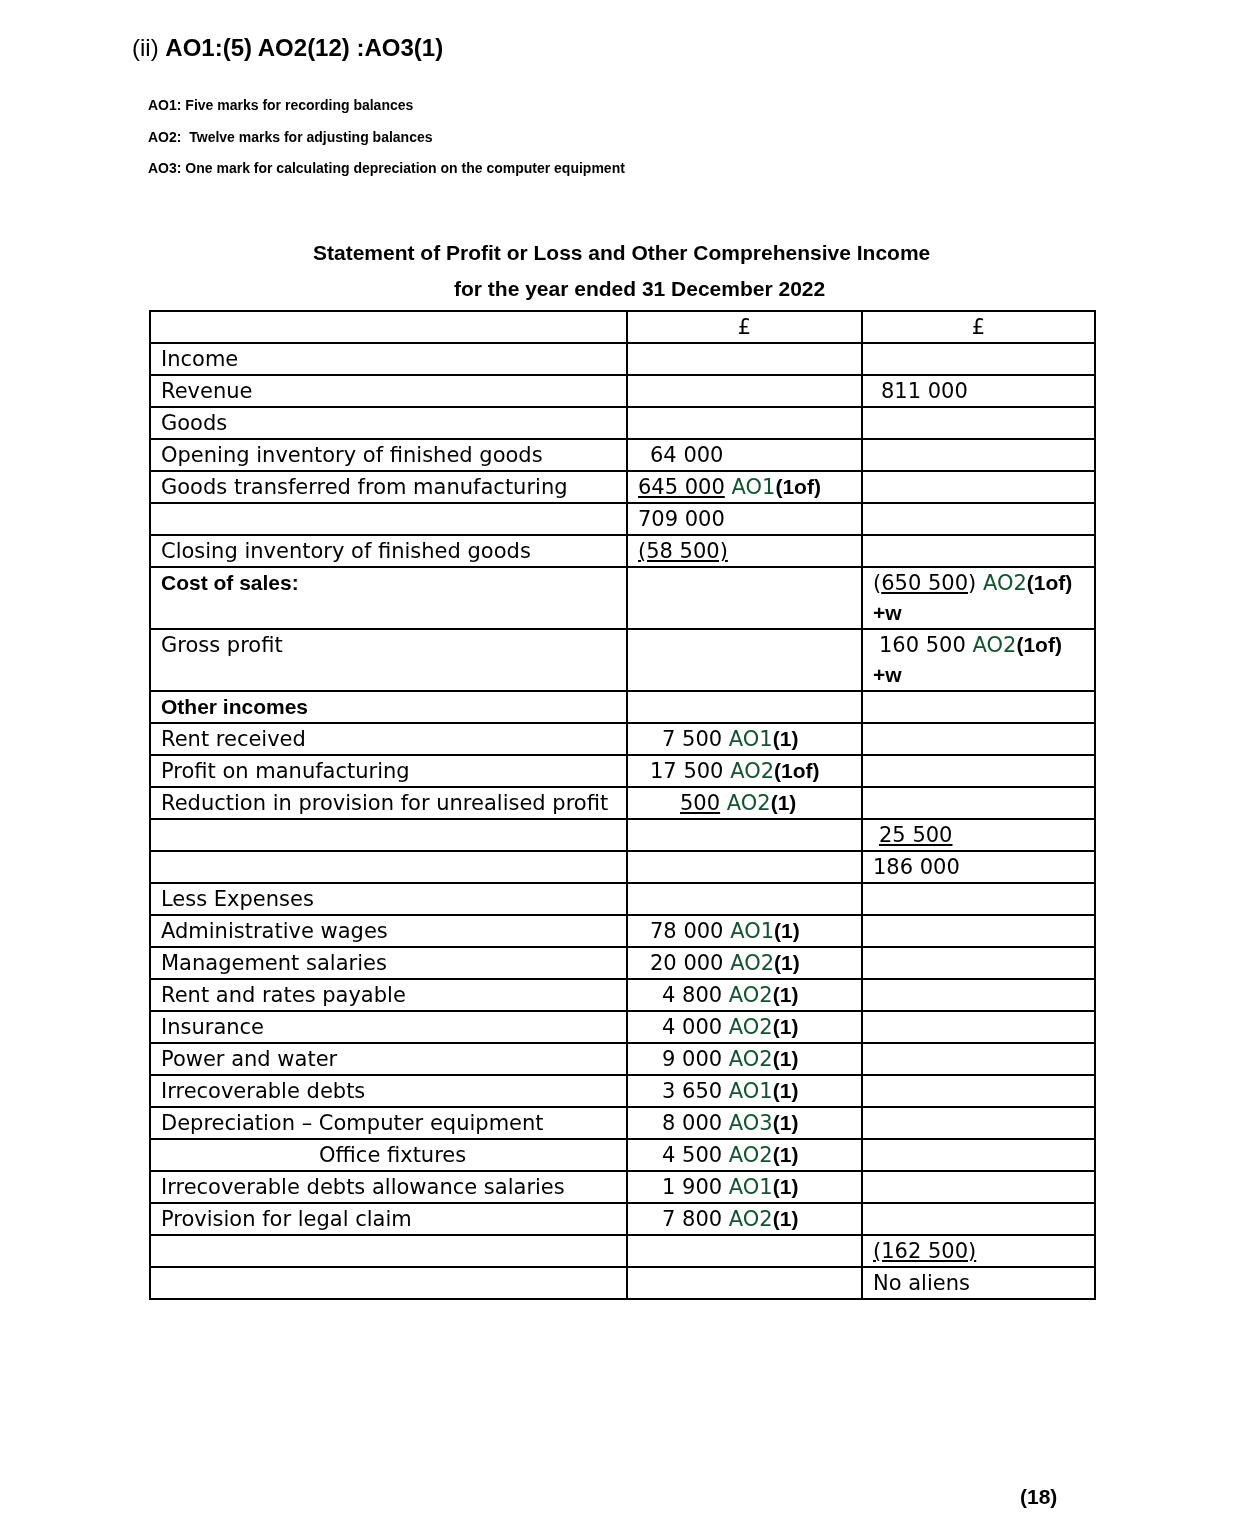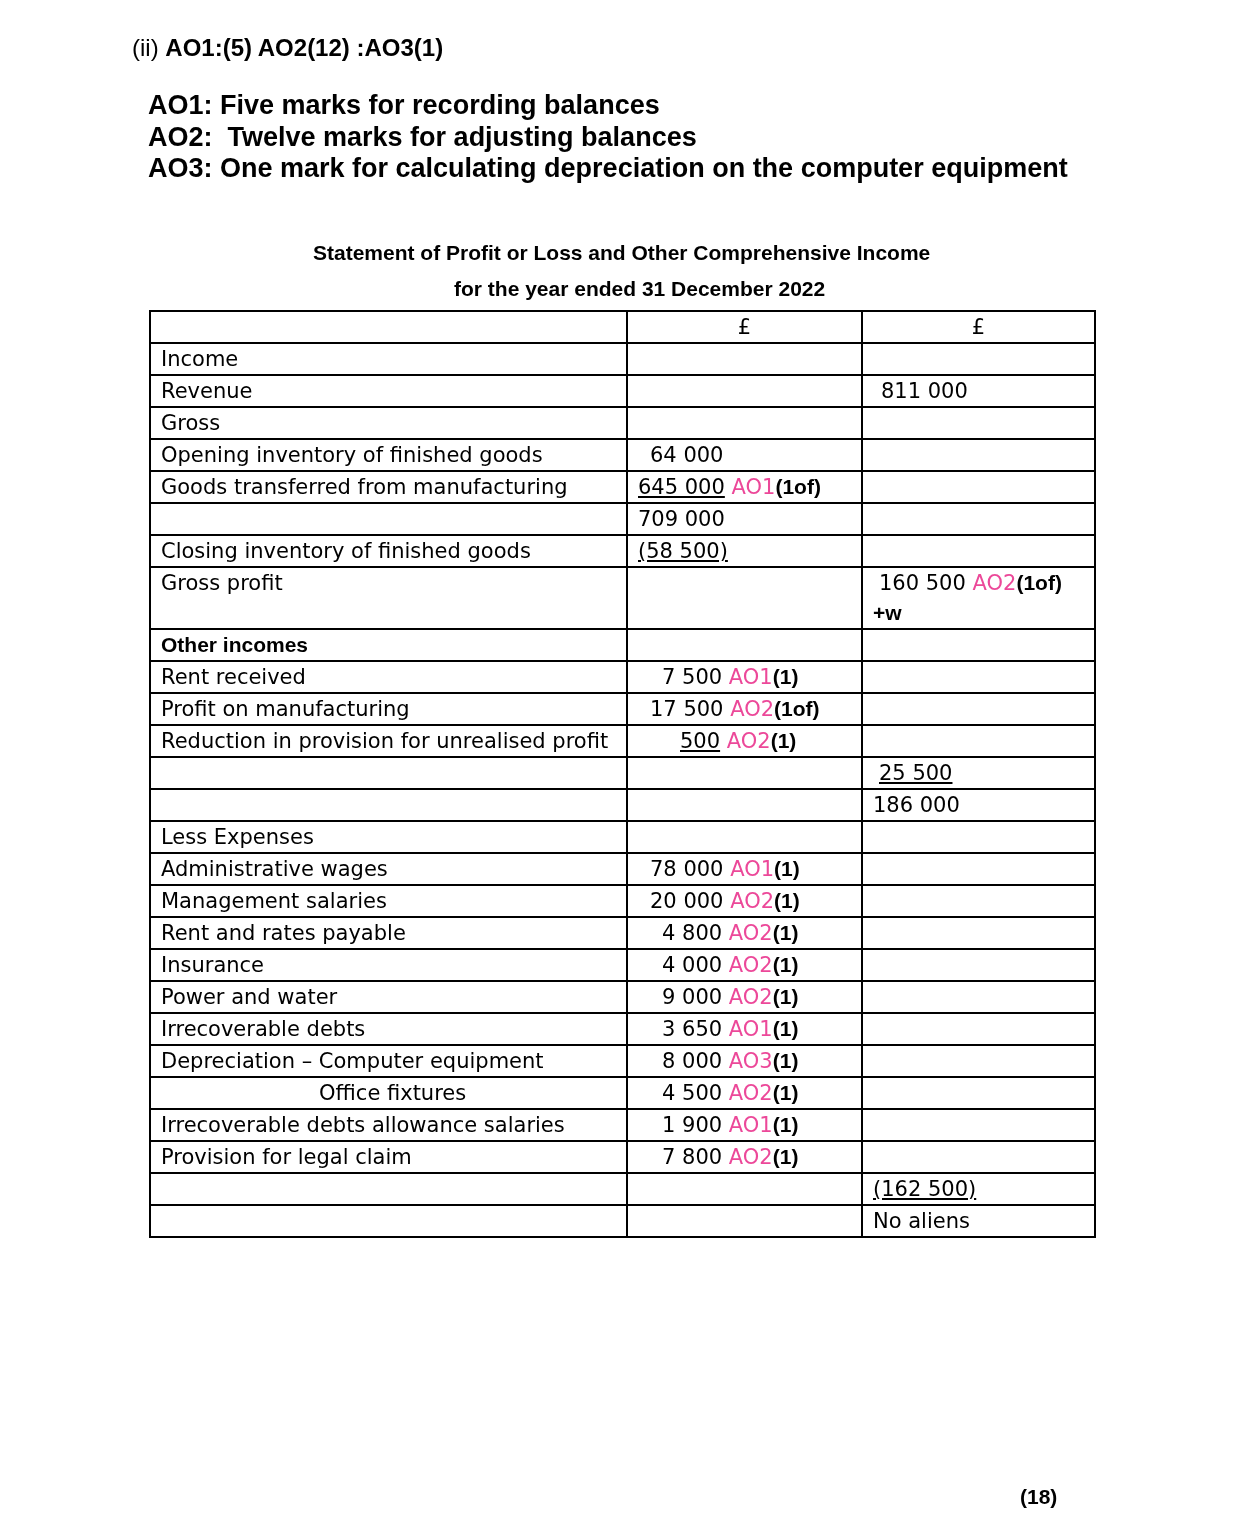--- a/index.html
+++ b/index.html
@@ -1,28 +1,28 @@
 <!DOCTYPE html>
 <html><head>
 <meta charset="utf-8">
 <style>
   html, body { margin: 0; padding: 0; background: #ffffff; }
   body { width: 1244px; height: 1540px; position: relative; color: #000; font-family: "Liberation Sans", sans-serif; }
   .hdr { position: absolute; left: 132px; top: 34px; font-size: 24px; }
   .hdr .b { font-weight: bold; }
-  .ao-list { position: absolute; left: 148px; top: 90px; font-size: 27px; font-weight: bold; line-height: 31.5px; }
+  .ao-list { position: absolute; left: 148px; top: 90px; font-size: 14px; font-weight: bold; line-height: 31.5px; }
   .title { position: absolute; left: 148px; width: 1095px; text-align: left; font-size: 21px; font-weight: bold; }
   .t1 { top: 241px; left: 313px; }
   .t2 { top: 277px; left: 454px; }
   table.stmt { position: absolute; left: 149px; top: 310px; border-collapse: collapse; width: 947px; font-family: "DejaVu Sans", sans-serif; font-size: 21px; }
   table.stmt td { border: 2px solid #000; padding: 0 10px; height: 28.5px; vertical-align: top; line-height: 30px; }
   col.c1 { width: 477px; } col.c2 { width: 235px; } col.c3 { width: 233px; }
   .center { text-align: center; }
   .bold { font-weight: bold; font-family: "Liberation Sans", sans-serif; }
-  .red { color: #ec4899; }
+  .red { color: #14532d; }
   .u { text-decoration: underline; }
   .du { text-decoration: underline double; }
   .mk { font-weight: bold; font-family: "Liberation Sans", sans-serif; }
   .indent { padding-left: 168px !important; }
   .pad2 { padding-left: 14px; }
   .tall td { height: 60px; }
   .footer-marks { position: absolute; left: 1020px; top: 1485px; font-size: 21px; font-weight: bold; }
 </style>
 </head>
 <body>
@@ -57,21 +57,21 @@
     <td>Income</td>
         <td></td>
         <td></td>
   </tr>
   <tr>
     <td>Revenue</td>
         <td></td>
     <td><span class="pad2" style="padding-left:8px">811 000</span></td>
   </tr>
   <tr>
-    <td>Gross</td>
+    <td>Goods</td>
         <td></td>
         <td></td>
   </tr>
   <tr>
     <td>Opening inventory of finished goods</td>
     <td><span style="padding-left:12px">64 000</span></td>
         <td></td>
   </tr>
   <tr>
     <td>Goods transferred from manufacturing</td>
@@ -80,20 +80,25 @@
   </tr>
   <tr>
     <td></td>
     <td>709 000</td>
         <td></td>
   </tr>
   <tr>
     <td>Closing inventory of finished goods</td>
     <td><span class="u">(58 500)</span></td>
         <td></td>
+  </tr>
+  <tr class="tall">
+    <td class="bold">Cost of sales:</td>
+        <td></td>
+    <td><span>(</span><span class="u">650 500</span><span>)</span> <span class="red">AO2</span><span class="mk">(1of)</span><br><span class="mk">+w</span></td>
   </tr>
   <tr class="tall">
     <td>Gross profit</td>
         <td></td>
     <td><span style="padding-left:6px">160 500</span> <span class="red">AO2</span><span class="mk">(1of)</span><br><span class="mk">+w</span></td>
   </tr>
   <tr>
     <td class="bold">Other incomes</td>
         <td></td>
         <td></td>

